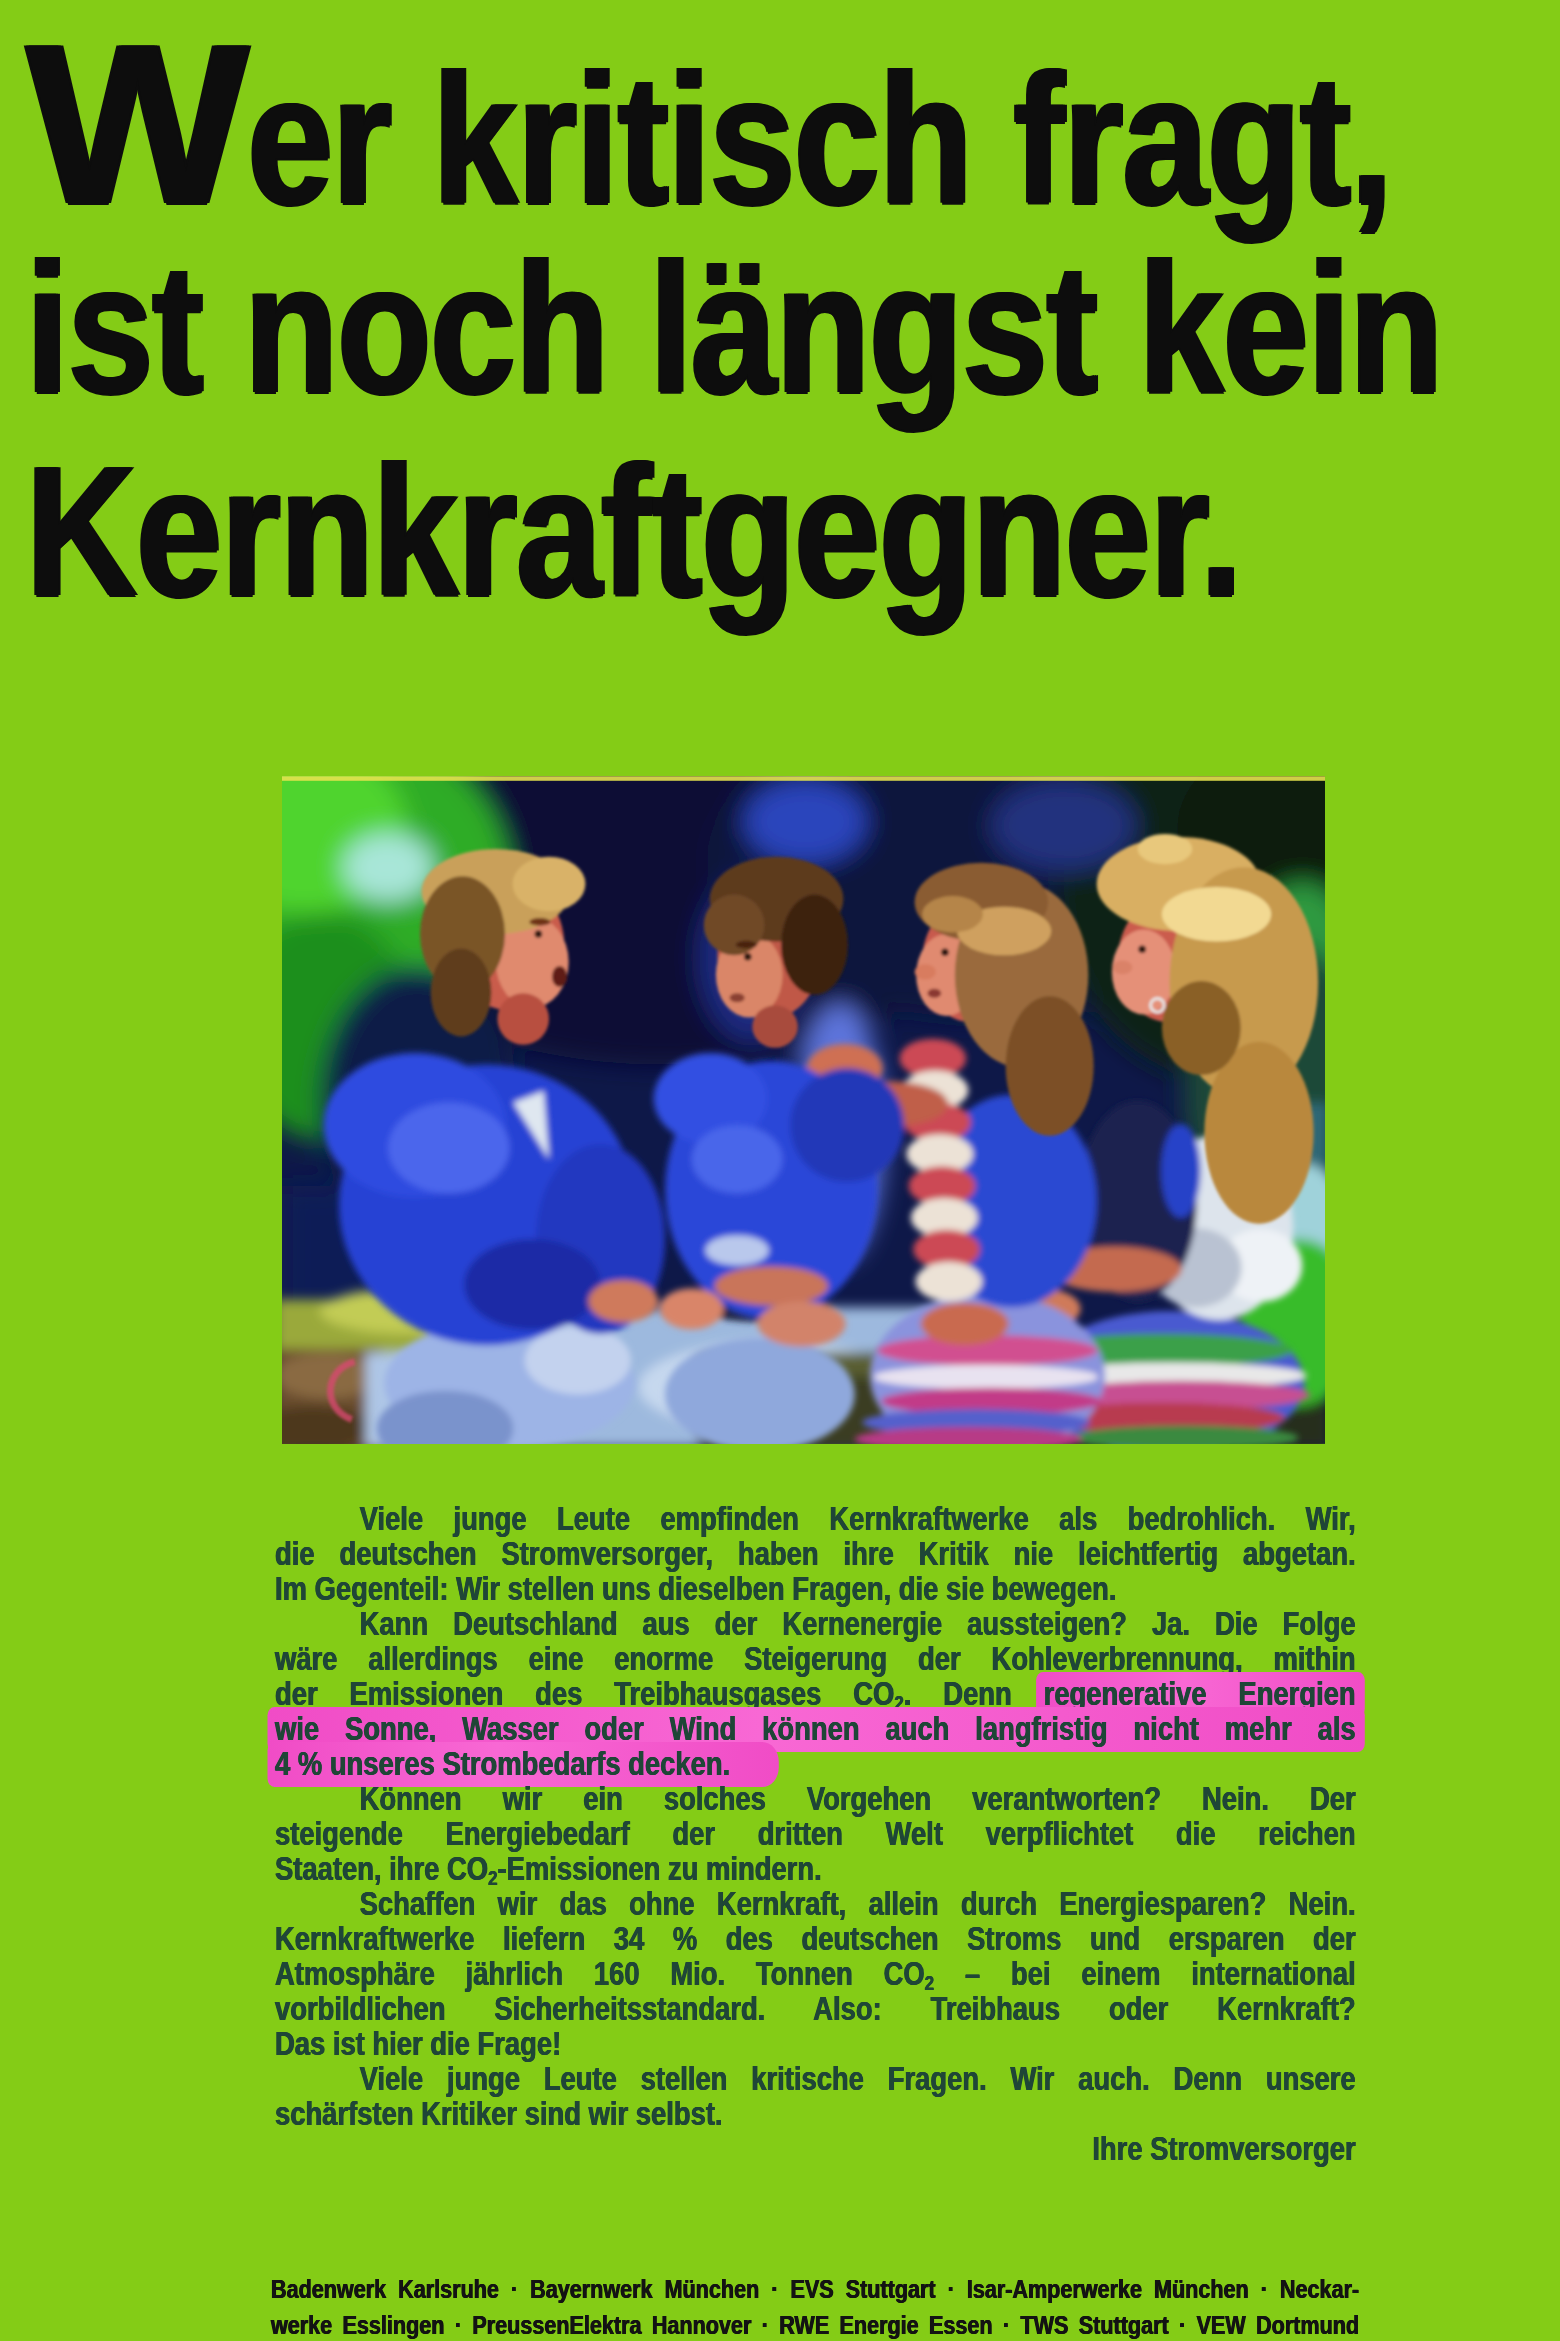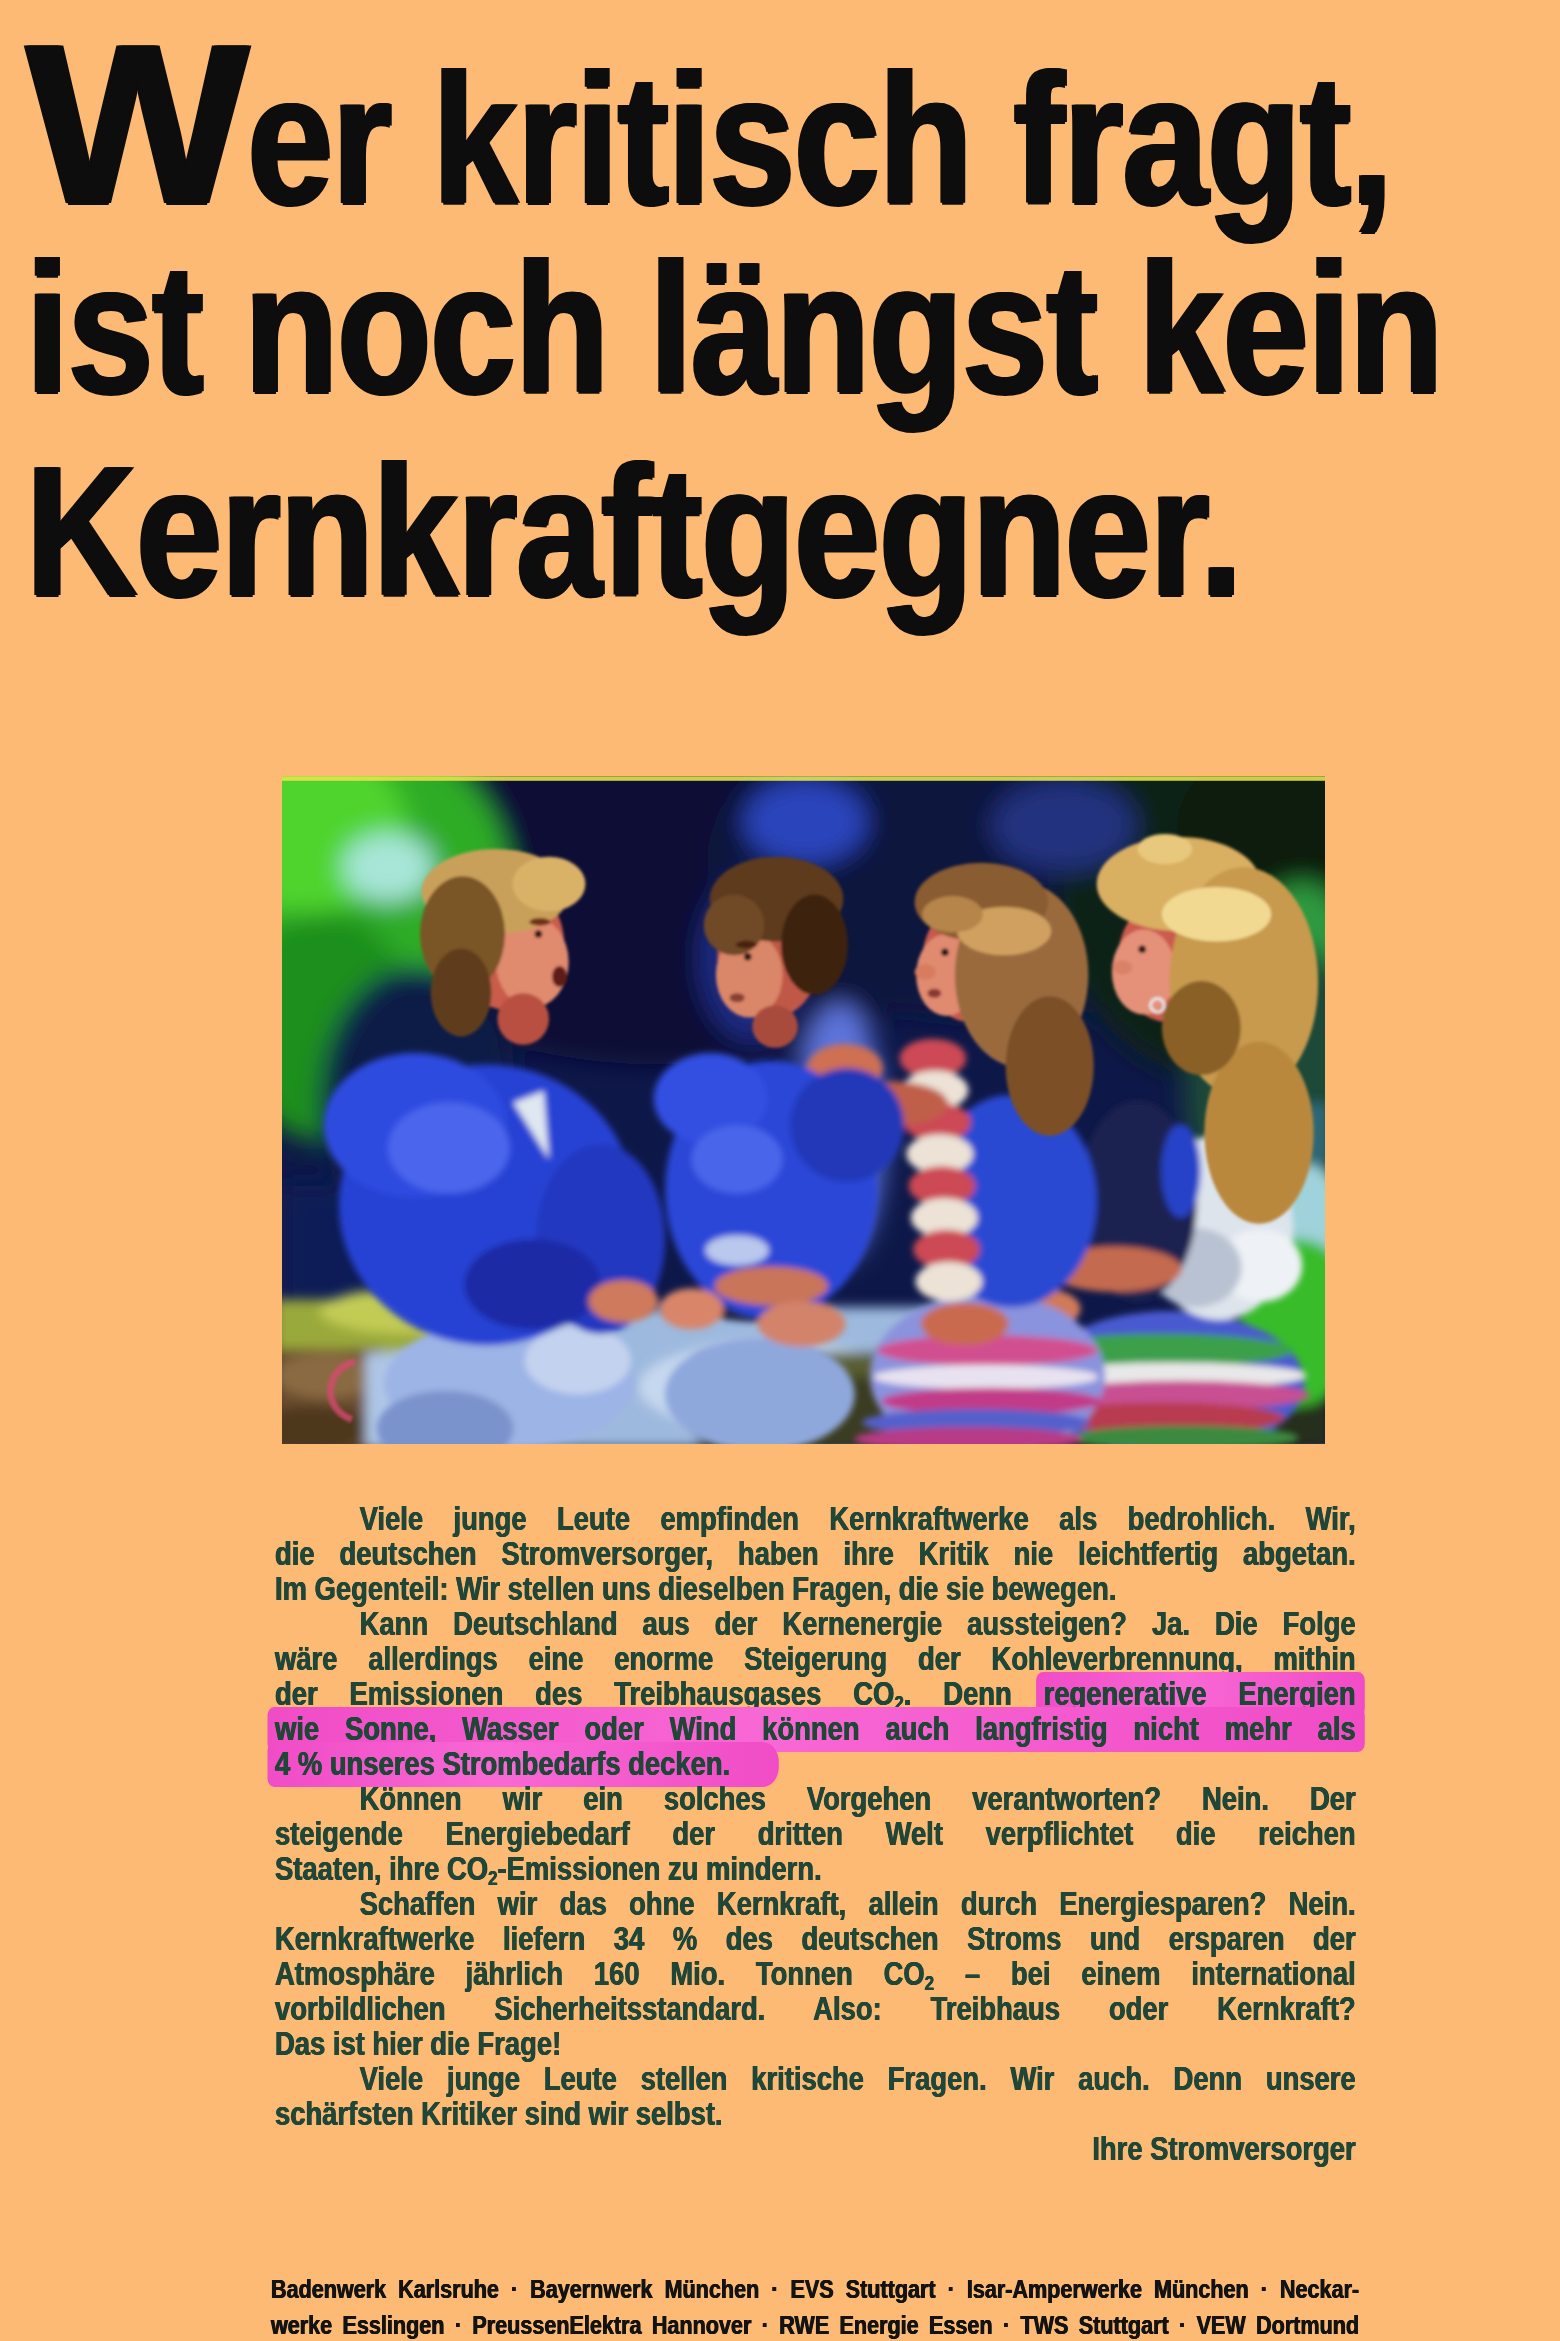--- a/index.html
+++ b/index.html
@@ -1,17 +1,17 @@
 <!DOCTYPE html>
 <html style="--headline_ink: #0d0d0d; --ink: #1f4637; --footer_ink: #131313; --hl: #f04cc6; --navy: #0e1848; --navy_deep: #0a0f34; --foliage: #2dac26; --foliage_light: #50d42f; --denim: #2742d4; --denim_light: #4b66ec; --jeans: #9db4e6; --tee_white: #dfe7f0; --skin: #c95c4c; --skin_light: #e08a6e; --scarf_red: #cc4a55; --grass: #9aa93a; --wall_brown: #6b4e2e; --pavement: #9db9de; --photo_edge_yellow: #e6e24e; --red_mark: #d84a70;font-size:12px"><head>
 <meta charset="utf-8">
 <style>
   html,body{margin:0;padding:0;background:#e8e8e8;}
   .page{
-    position:relative;width:1560px;height:2342px;background:#fdba74;
+    position:relative;width:1560px;height:2342px;background:#84cc16;
     overflow:hidden;font-family:"Liberation Sans","DejaVu Sans",sans-serif;
   }
   
   .headline{position:absolute;left:26px;top:23px;color:var(--headline_ink,#0d0d0d);}
   .h-line{
     height:203px;line-height:203px;font-size:186px;font-weight:700;white-space:nowrap;
     transform:scaleX(0.83);transform-origin:left top;
     letter-spacing:-1.5px;
     text-shadow:2.3px 0 0 currentColor,-2.3px 0 0 currentColor,0 1.5px 0 currentColor;
   }

